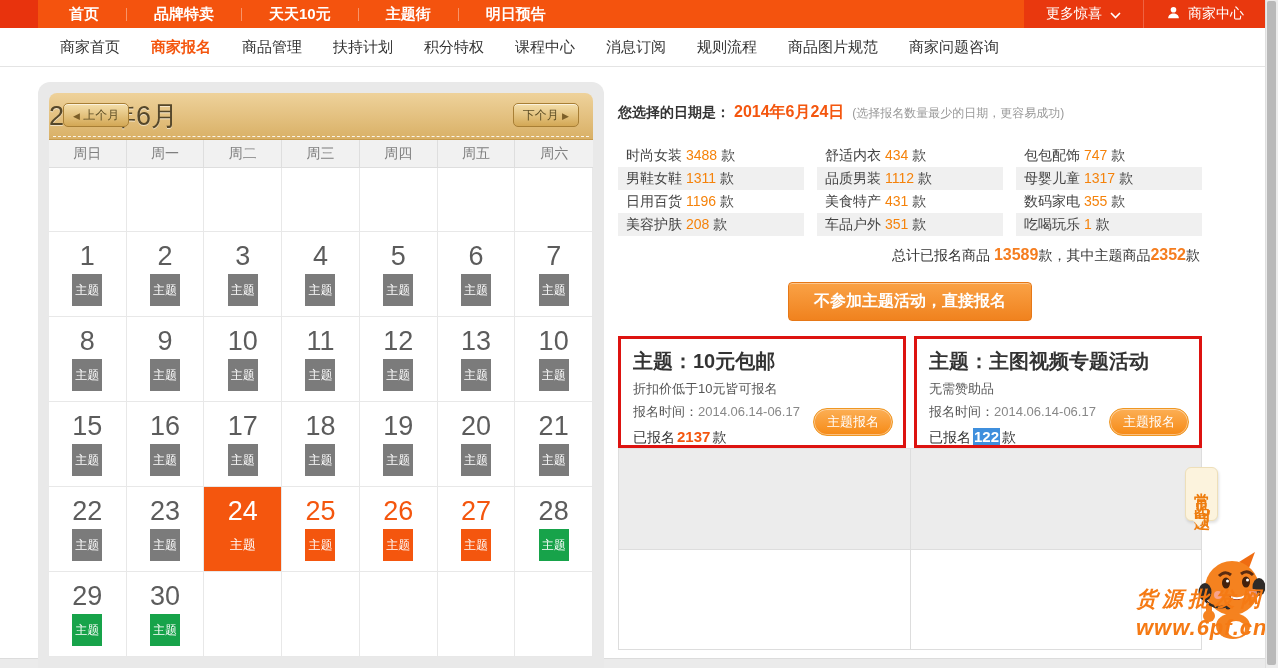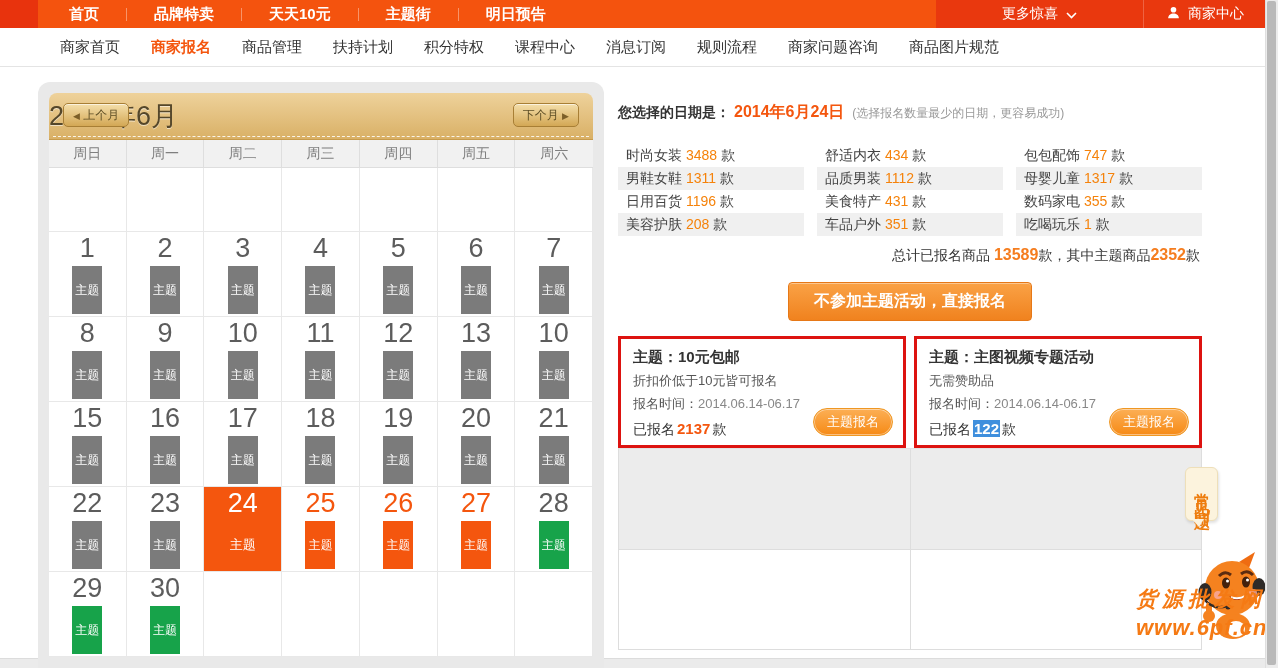--- a/index.html
+++ b/index.html
@@ -7,21 +7,21 @@
        font-family:"Liberation Sans","DejaVu Sans",sans-serif;}
   #app{position:relative;width:1278px;height:668px;overflow:hidden;background:#fff;}
 
   
   .topbar{position:absolute;left:0;top:0;width:1266px;height:28px;background:#f4530e;z-index:5;}
   .tb-square{position:absolute;left:0;top:0;width:38px;height:28px;background:#e8330d;}
   .tb-menu{position:absolute;left:42px;top:0;height:28px;display:flex;align-items:center;}
   .tb-item{padding:0 27px;color:#fff;font-size:15px;font-weight:bold;line-height:28px;cursor:pointer;white-space:nowrap;}
   .tb-div{width:1px;height:13px;background:rgba(255,255,255,.38);}
   .tb-right{position:absolute;right:0;top:0;height:28px;display:flex;background:#e9380e;}
-  .tb-group{display:flex;align-items:center;padding:0 22px;color:#fff;font-size:14px;cursor:pointer;margin-left:44px;}
+  .tb-group{display:flex;align-items:center;padding:0 22px;color:#fff;font-size:14px;cursor:pointer;}
   .tb-group + .tb-group{border-left:1px solid rgba(255,255,255,.22);}
   .chev{margin-left:8px;display:inline-block;}
   .person{margin-right:7px;display:inline-block;}
 
   
   .navbar{position:absolute;left:0;top:28px;width:1266px;height:38px;background:#fff;border-bottom:1px solid #e4e4e4;z-index:5;}
   .nav-items{display:flex;align-items:center;height:38px;padding-left:60px;}
   .nav-item{margin-right:31px;font-size:15px;color:#333;line-height:38px;cursor:pointer;white-space:nowrap;}
   .nav-item.active{color:#f4560e;font-weight:bold;}
 
@@ -44,21 +44,21 @@
            font-size:12px;color:#5f4f26;cursor:pointer;box-shadow:inset 0 1px 0 rgba(255,255,255,.6);}
   .cal-btn.prev{left:14px;} .cal-btn.next{right:14px;}
   .cal-btn .arr{font-size:9px;color:#7c5f28;}
   .weekdays{display:grid;grid-template-columns:repeat(7,1fr);height:27px;background:#f1f1f1;border-bottom:1px solid #dedede;}
   .wd{line-height:27px;text-align:center;font-size:14px;color:#7f7f7f;border-right:1px solid #dedede;}
   .wd:last-child{border-right:none;}
   .cal-grid{display:grid;grid-template-columns:repeat(7,1fr);grid-template-rows:64px repeat(5,85px);background:#fff;}
   .cell{border-right:1px solid #e8e8e8;border-bottom:1px solid #e8e8e8;display:flex;flex-direction:column;
         align-items:center;justify-content:center;cursor:pointer;background:#fff;}
   .cell .num{font-size:27px;color:#5c5c5c;line-height:1.05;}
-  .cell .badge{margin-top:4px;font-size:12px;line-height:16px;padding:16px 3px;background:#7b7b7b;color:#fff;}
+  .cell .badge{margin-top:4px;font-size:12px;line-height:16px;padding:8px 3px;background:#7b7b7b;color:#fff;}
   .cell.blank{cursor:default;}
   .cell.hot .num{color:#f4560e;}
   .cell.hot .badge{background:#f4560e;}
   .cell.green .badge{background:#17a34a;}
   .cell.sel{background:#f4560e;}
   .cell.sel .num{color:#fff;}
   .cell.sel .badge{background:transparent;font-size:13px;}
 
   
   .panel{position:absolute;left:618px;top:82px;width:584px;height:580px;z-index:2;}
@@ -72,21 +72,21 @@
   .cat-count{color:#f5820a;margin:0 4px;}
   .total-line{position:absolute;right:2px;top:164px;font-size:14px;color:#333;white-space:nowrap;}
   .total-num{color:#f57d1f;font-weight:bold;font-size:16px;}
   .direct-row{position:absolute;left:0;top:200px;width:584px;text-align:center;}
   .direct-btn{display:inline-block;padding:8px 25px;font-size:16px;font-weight:bold;color:#fff;cursor:pointer;
               background:linear-gradient(#faa246,#f0821e);border:1px solid #e67817;border-radius:4px;
               box-shadow:inset 0 1px 0 rgba(255,255,255,.4);}
   .theme-grid{position:absolute;left:0;top:254px;width:584px;display:grid;grid-template-columns:288px 288px;column-gap:8px;}
   .theme-box{position:relative;box-sizing:border-box;height:112px;background:#fff;border:3px solid #dd1310;
              padding:9px 12px;overflow:hidden;}
-  .t-title{font-size:15px;font-weight:bold;color:#333;margin-bottom:5px;white-space:nowrap;}
+  .t-title{font-size:20px;font-weight:bold;color:#333;margin-bottom:5px;white-space:nowrap;}
   .t-desc{font-size:13px;color:#555;margin-bottom:5px;}
   .t-time{font-size:13px;color:#555;margin-bottom:7px;}
   .t-time .tv{color:#888;}
   .t-foot{font-size:14px;color:#333;}
   .t-count{color:#f4560e;font-weight:bold;font-size:15px;margin:0 2px;}
   .t-count.hl{background:#3f8fdd;color:#fff;padding:0 1px;}
   .t-btn{position:absolute;right:10px;bottom:9px;padding:4px 13px;font-size:13px;color:#fff;cursor:pointer;
          background:linear-gradient(#fcaf55,#f68a16);border:1px solid #ef9722;border-radius:14px;
          box-shadow:inset 0 0 0 1px rgba(255,255,255,.45);}
   .empty-row{position:relative;grid-column:1 / span 2;border:1px solid #dddddd;border-top:none;box-sizing:border-box;}
@@ -153,22 +153,22 @@
   <div class="navbar">
     <div class="nav-items" id="main-nav">
         <span class="nav-item">商家首页</span>
         <span class="nav-item active">商家报名</span>
         <span class="nav-item">商品管理</span>
         <span class="nav-item">扶持计划</span>
         <span class="nav-item">积分特权</span>
         <span class="nav-item">课程中心</span>
         <span class="nav-item">消息订阅</span>
         <span class="nav-item">规则流程</span>
+        <span class="nav-item">商品图片规范</span>
         <span class="nav-item">商家问题咨询</span>
-        <span class="nav-item">商品图片规范</span>
       </div>
   </div>
 
   <div class="cal-frame">
     <div class="cal-header">
       <div class="cal-btn prev">
         <span class="arr">◀</span>
         <span>上个月</span>
       </div>
       <div class="cal-title">2014年6月</div>

